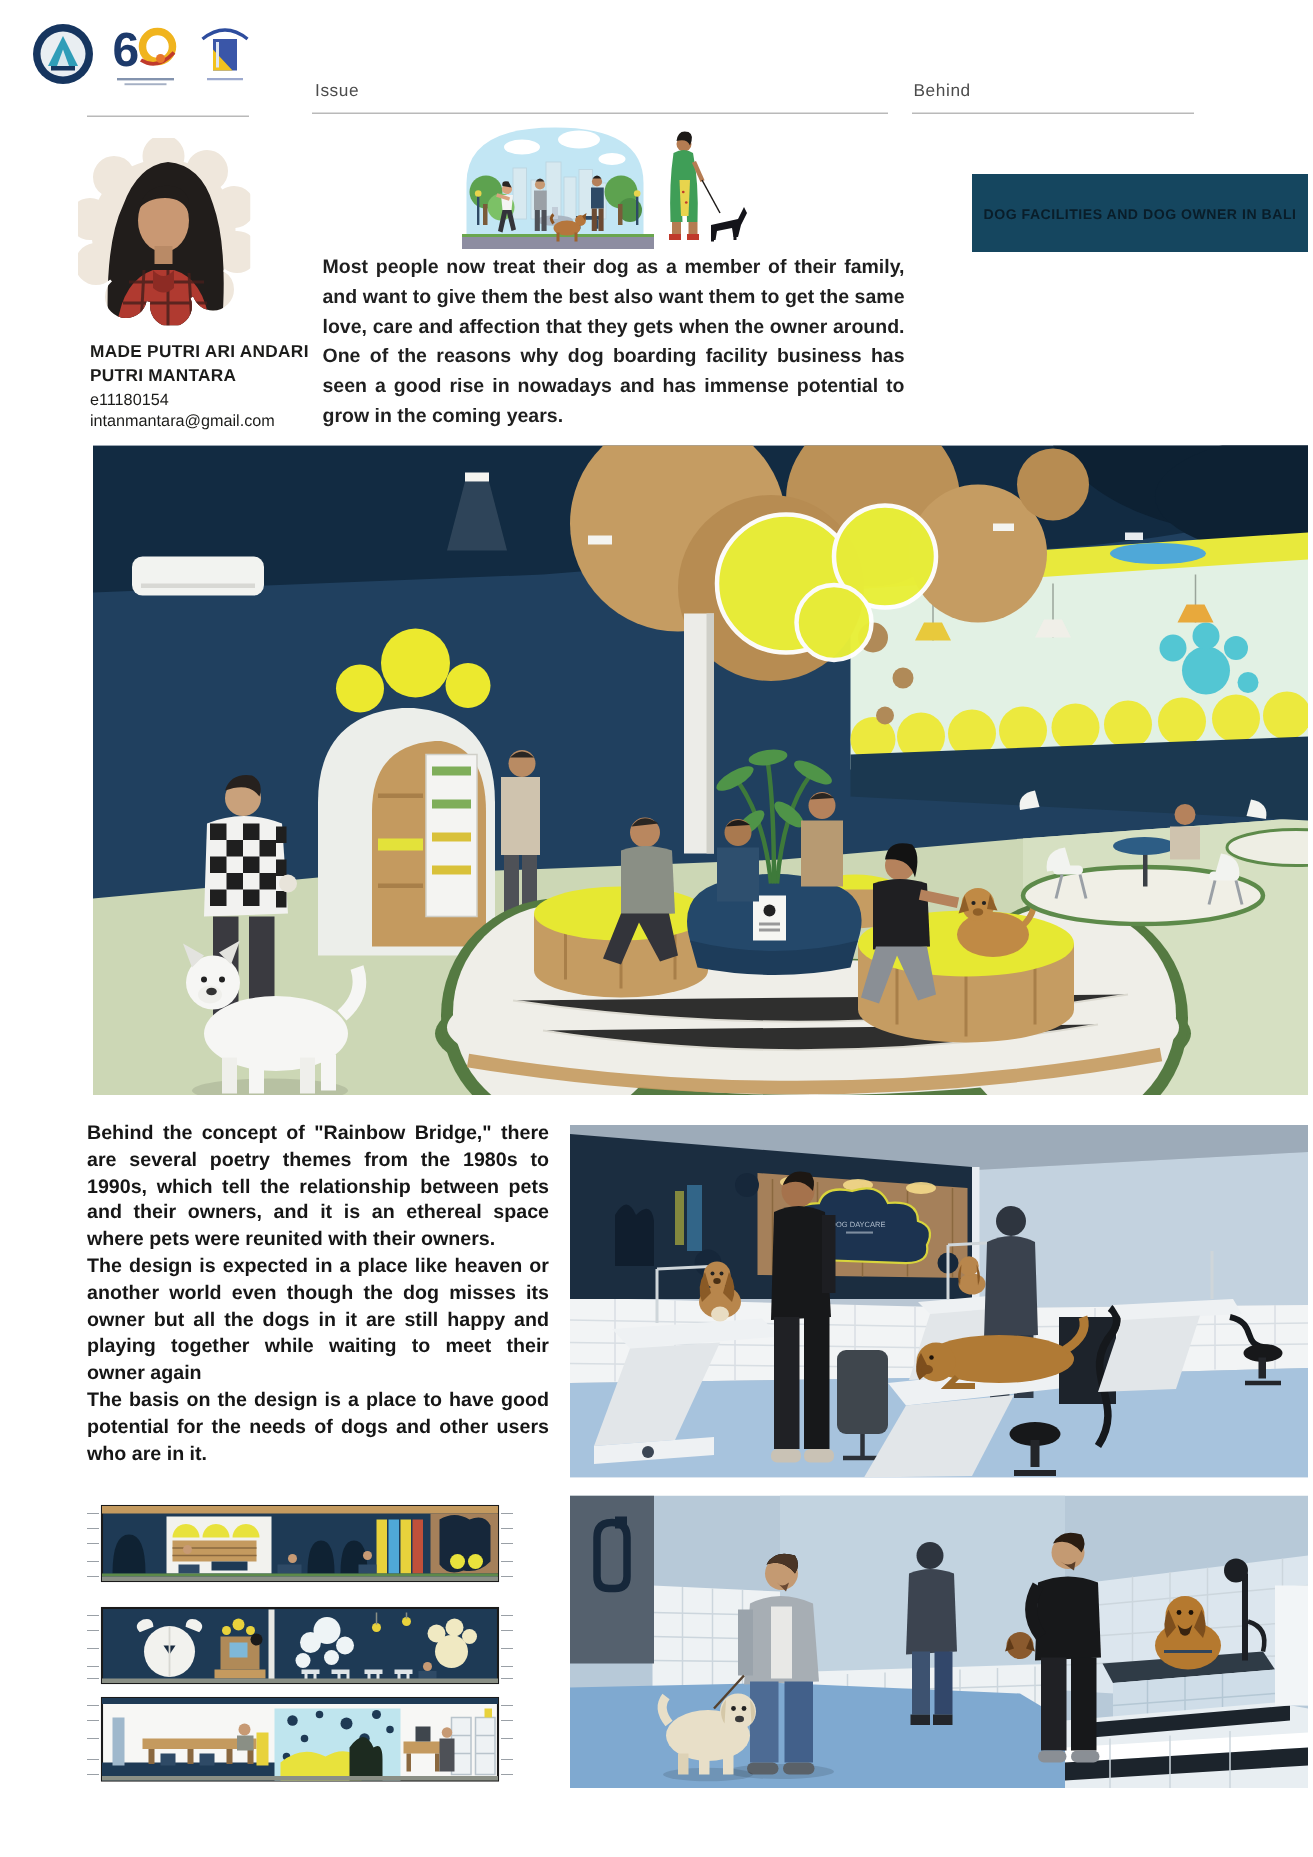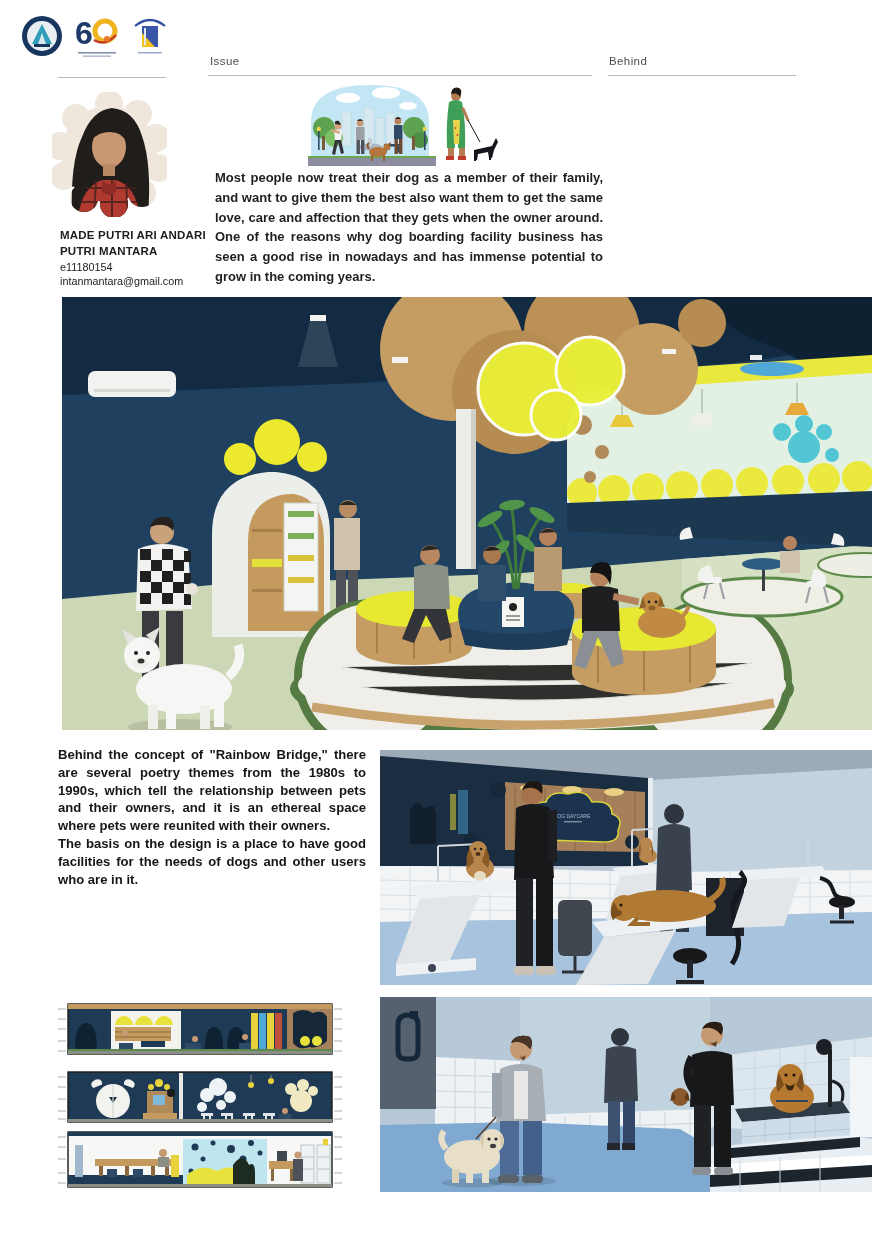--- a/index.html
+++ b/index.html
@@ -180,20 +180,23 @@
       <g>
         <path d="M166,80 L184,76 L188,68 L190,72 L186,80 L184,88 L181,88 L180,82 L170,84 L169,90 L166,90 Z" fill="#14141a"></path>
         <rect x="166" y="84" width="2" height="7" fill="#14141a"></rect>
           <rect x="181" y="82" width="2" height="8" fill="#14141a"></rect>
       </g>
     </svg>
   </figure>
 
   <p class="abs intro" style="left:215px;top:168px;width:388px;margin:0;">Most people now treat their dog as a member of their family, and want to give them the best also want them to get the same love, care and affection that they gets when the owner around. One of the reasons why dog boarding facility business has seen a good rise in nowadays and has immense potential to grow in the coming years.</p>
 
+  <div class="abs client-box" style="left:648px;top:116px;width:224px;height:52px;">
+    <span>DOG FACILITIES AND DOG OWNER IN BALI</span>
+  </div>
 
 
   <figure class="abs" style="left:62px;top:297px;width:810px;height:433px;">
     <svg width="810" height="433" viewBox="0 0 810 433" preserveAspectRatio="none">
       <rect width="810" height="433" fill="#20405f"></rect>
       <path d="M0,433 L0,302 L150,288 L460,276 L620,262 L810,248 L810,433 Z" fill="#ccd7b5"></path>
       <path d="M620,262 L810,248 L810,433 L620,433 Z" fill="#d6e0c2"></path>
       <path d="M0,0 H810 V40 C700,70 600,74 500,70 L300,86 L0,98 Z" fill="#122b42"></path>
       <path d="M640,0 H810 V58 C730,66 668,42 640,0 Z" fill="#0d2133"></path>
       <ellipse cx="828" cy="34" rx="120" ry="44" fill="#0d2133"></ellipse>
@@ -441,21 +444,22 @@
           <rect x="104" y="410" width="10" height="22" fill="#f6f6f4"></rect>
         <rect x="138" y="408" width="10" height="24" fill="#efefeb"></rect>
           <rect x="152" y="406" width="10" height="24" fill="#f6f6f4"></rect>
         <path d="M166,380 Q182,366 176,348" stroke="#f6f6f4" stroke-width="9" fill="none"></path>
       </g>
     </svg>
   </figure>
 
   <div class="abs bodytext" style="left:58px;top:746px;width:308px;">
     <p>Behind the concept of "Rainbow Bridge," there are several poetry themes from the 1980s to 1990s, which tell the relationship between pets and their owners, and it is an ethereal space where pets were reunited with their owners.</p>
-    <p>The basis on the design is a place to have good facilities for the needs of dogs and other users who are in it.</p>
+    <p>The design is expected in a place like heaven or another world even though the dog misses its owner but all the dogs in it are still happy and playing together while waiting to meet their owner again</p>
+    <p>The basis on the design is a place to have good potential for the needs of dogs and other users who are in it.</p>
   </div>
 
   <figure class="abs" style="left:380px;top:750px;width:492px;height:235px;">
     <svg width="492" height="235" viewBox="0 0 492 235" preserveAspectRatio="none">
       <rect width="492" height="235" fill="#b9c6d3"></rect>
       <polygon points="270,30 492,18 492,120 270,122" fill="#c3d2df"></polygon>
       <polygon points="0,0 492,0 492,18 270,30 0,8" fill="#9dabb9"></polygon>
       <g>
         <polygon points="0,115 270,122 270,168 0,172" fill="#f2f4f5"></polygon>
         <polygon points="270,122 492,120 492,162 270,168" fill="#f2f4f5"></polygon>

